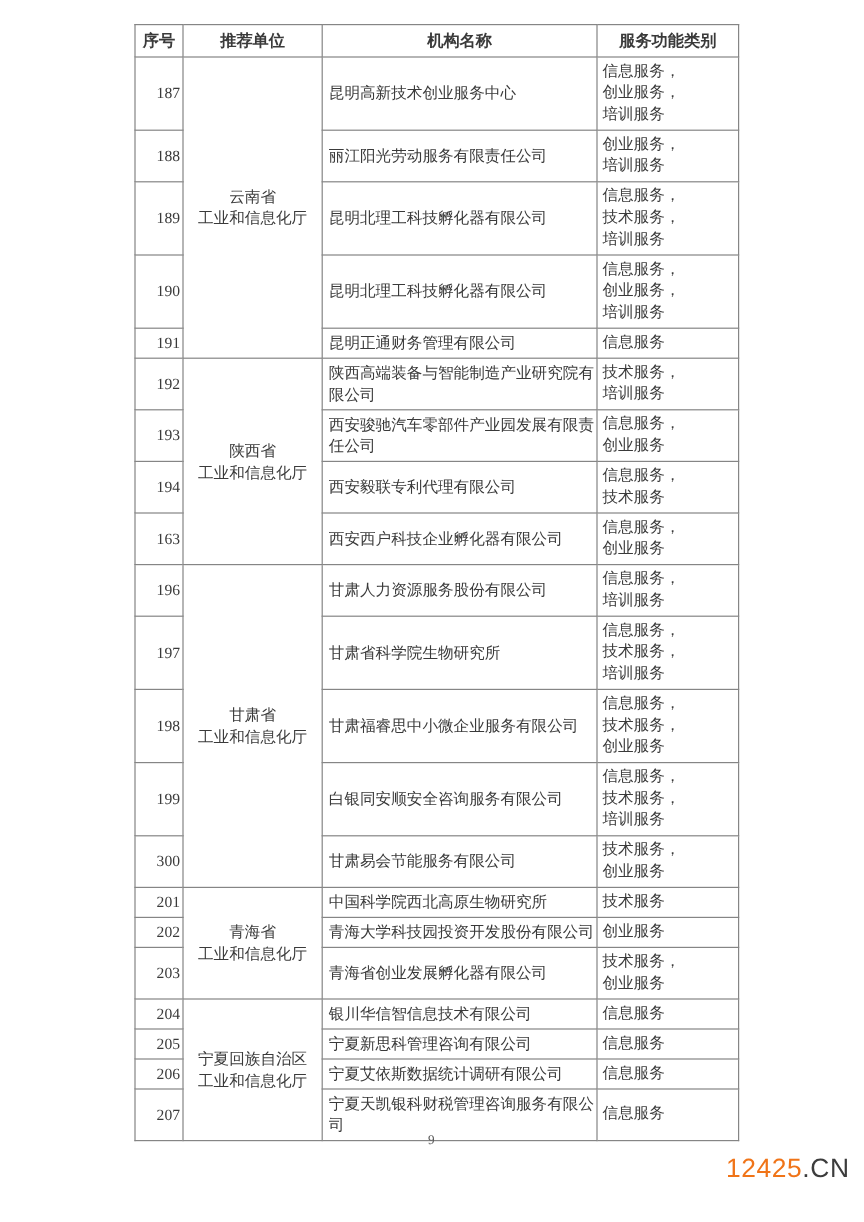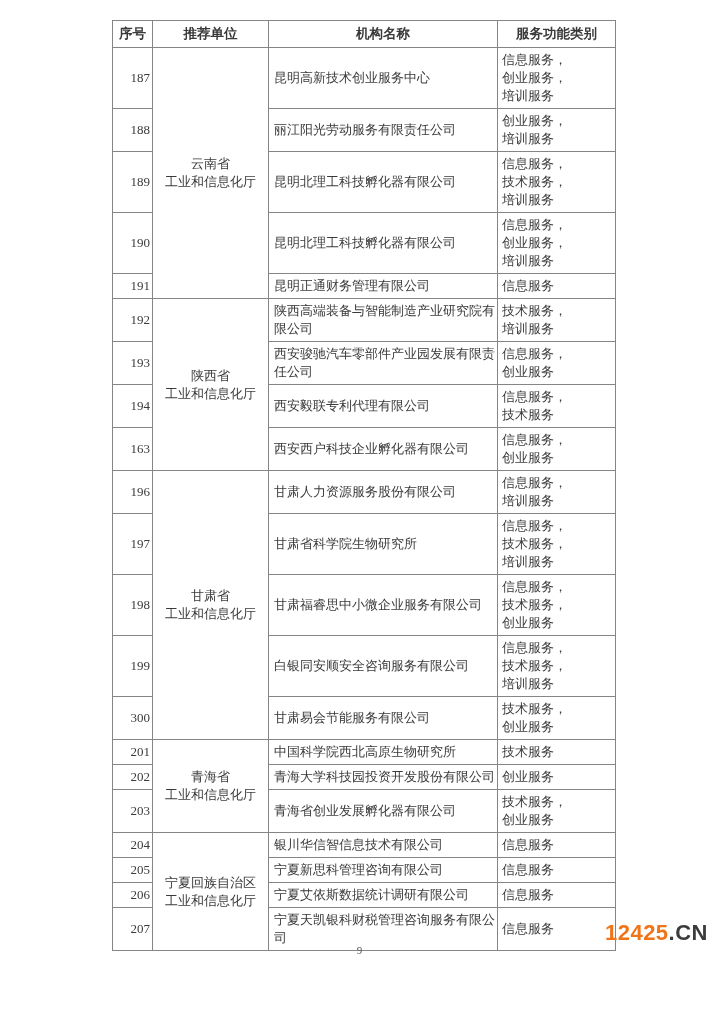--- a/index.html
+++ b/index.html
@@ -50,36 +50,37 @@
     text-align: left;
     padding-left: 5px !important;
     padding-right: 2px !important;
     word-break: break-all;
     margin-left: 45px;
   }
   .cell-svc {
     text-align: left;
     padding-left: 4px !important;
     padding-right: 2px !important;
+    font-family: Liberation Mono, monospace;
   }
   .page-number {
     position: absolute;
     left: 112px;
     top: 944px;
     width: 495px;
     text-align: center;
     font-size: 11px;
     color: #5a5a5a;
   }
   .watermark {
     position: absolute;
-    top: 920px;
+    top: 961px;
     right: 12px;
     font-family: "Liberation Sans", "DejaVu Sans", sans-serif;
-    font-weight: bold;
+    font-weight: normal;
     font-size: 22px;
     letter-spacing: 0.5px;
     white-space: nowrap;
   }
   .watermark .wm-primary { color: #f07418; }
   .watermark .wm-suffix  { color: #3c3c3c; }
 </style>
 </head>
 <body>
 

